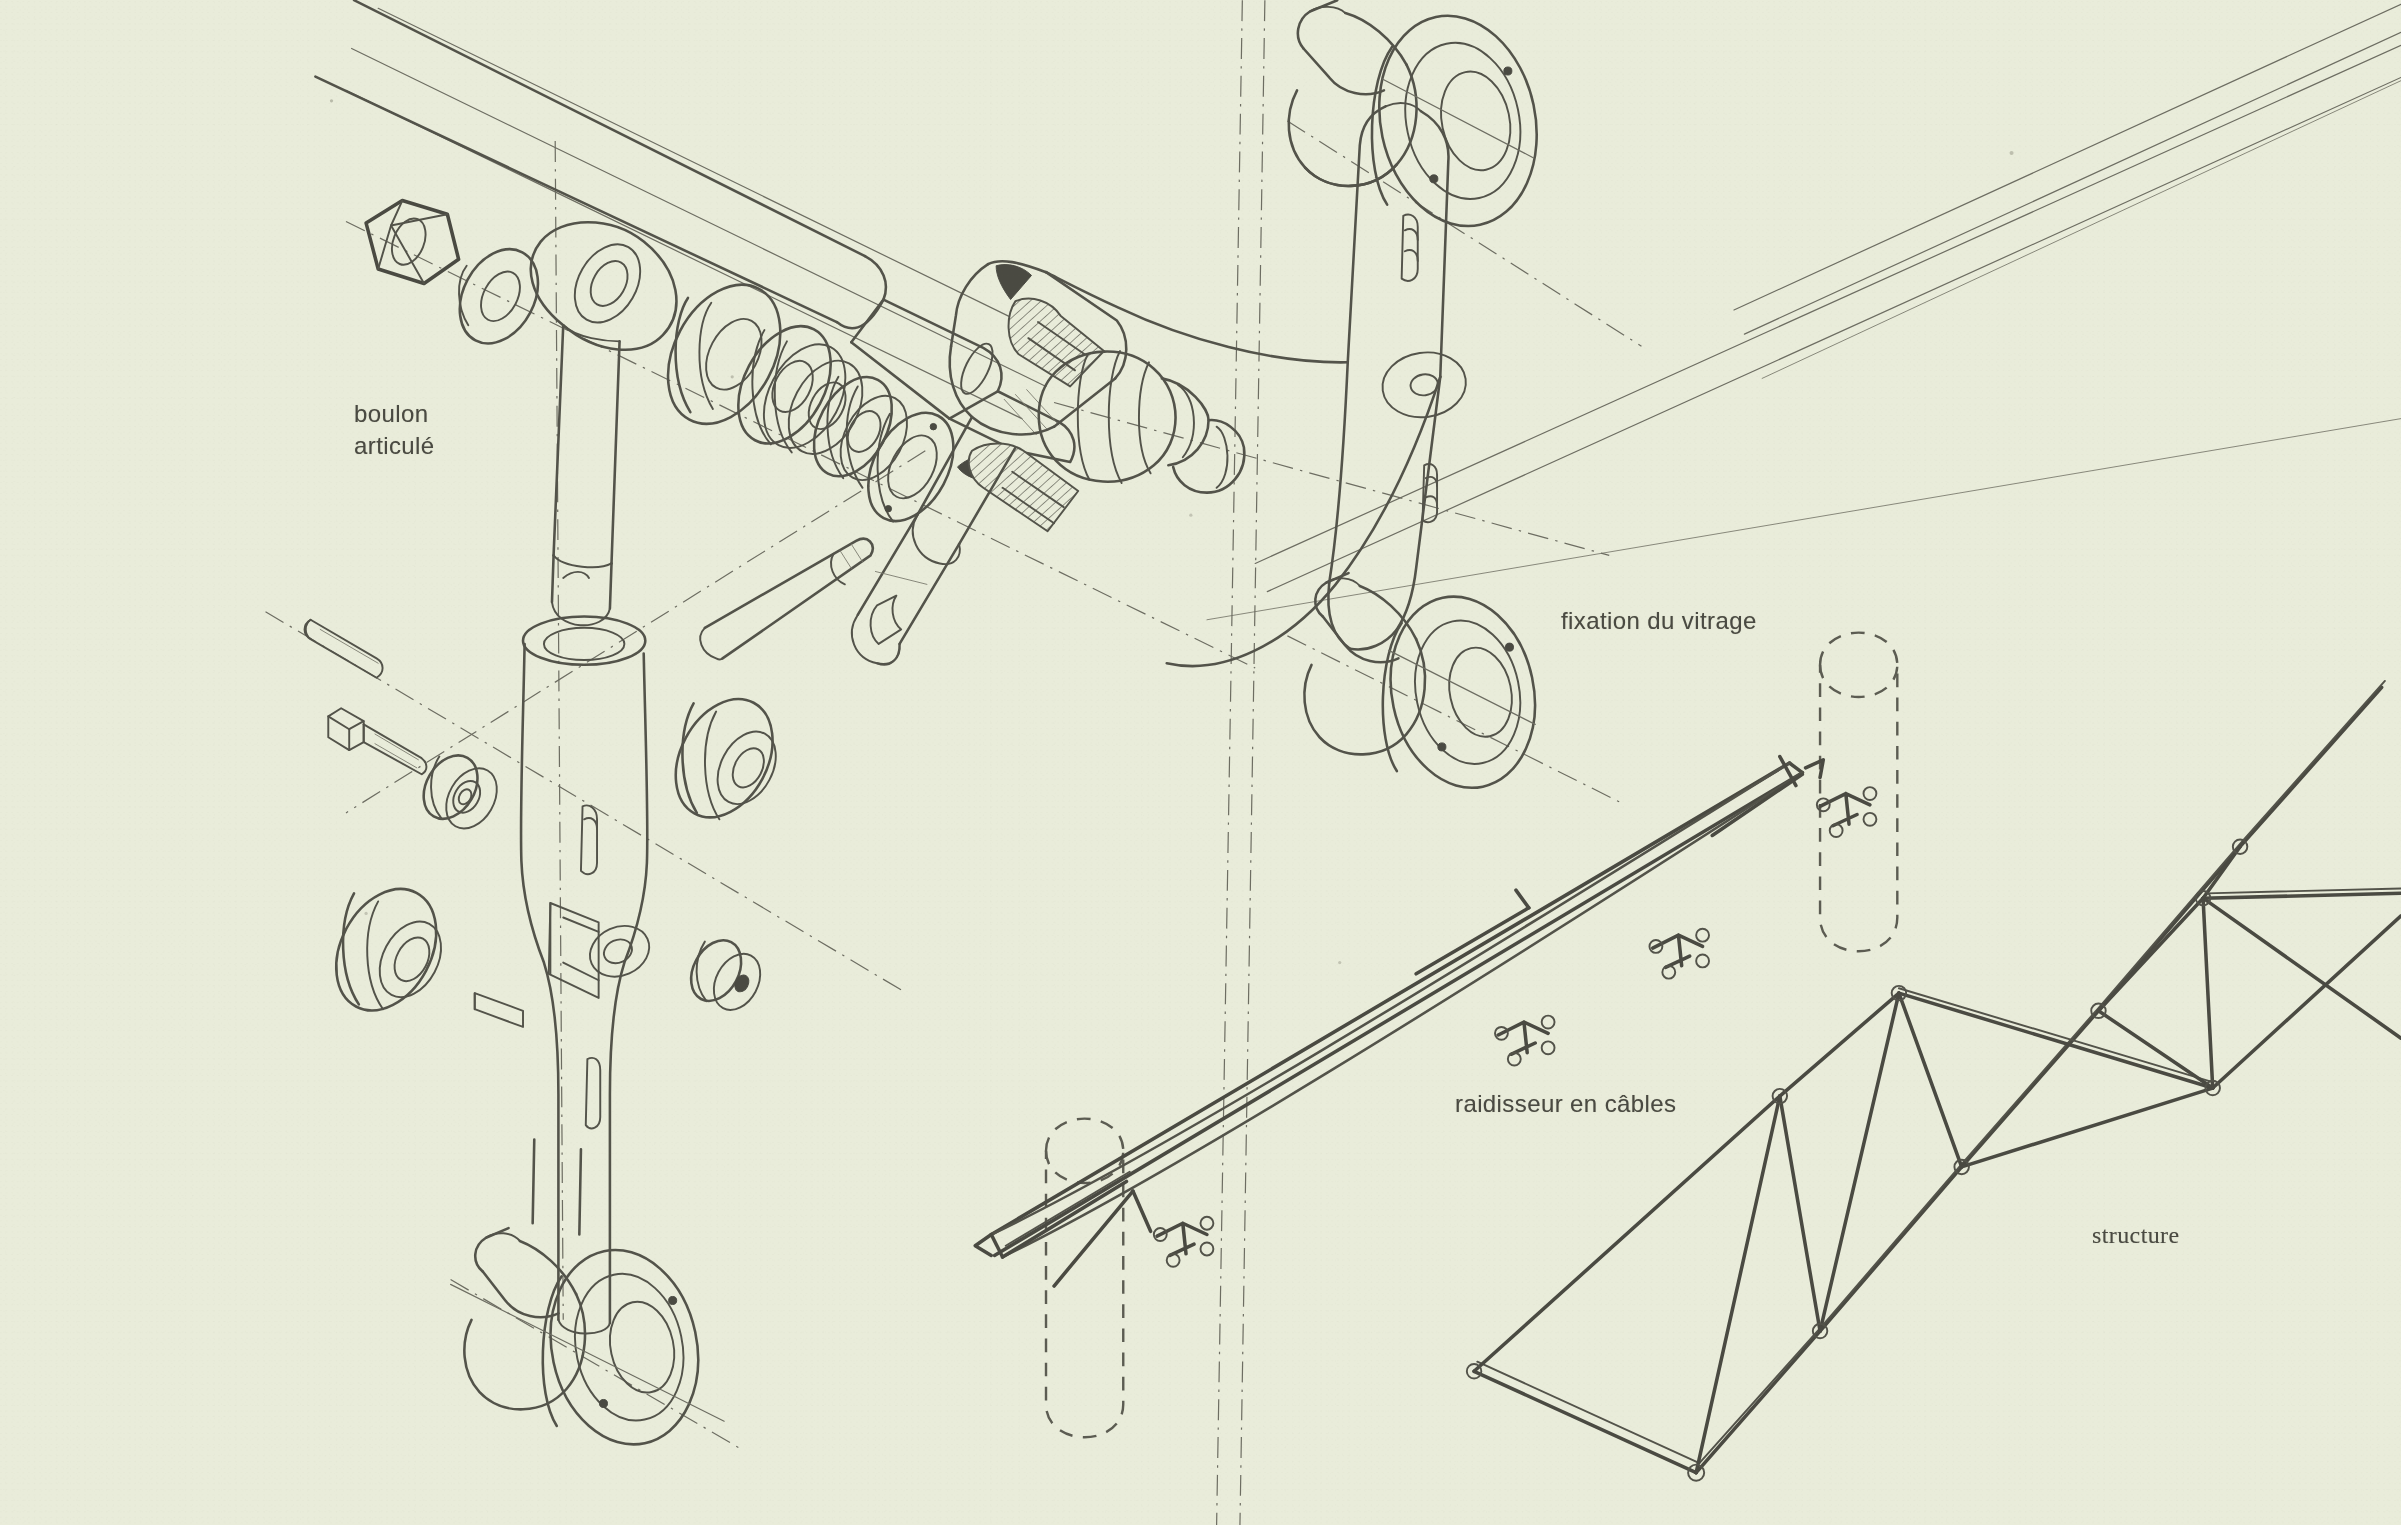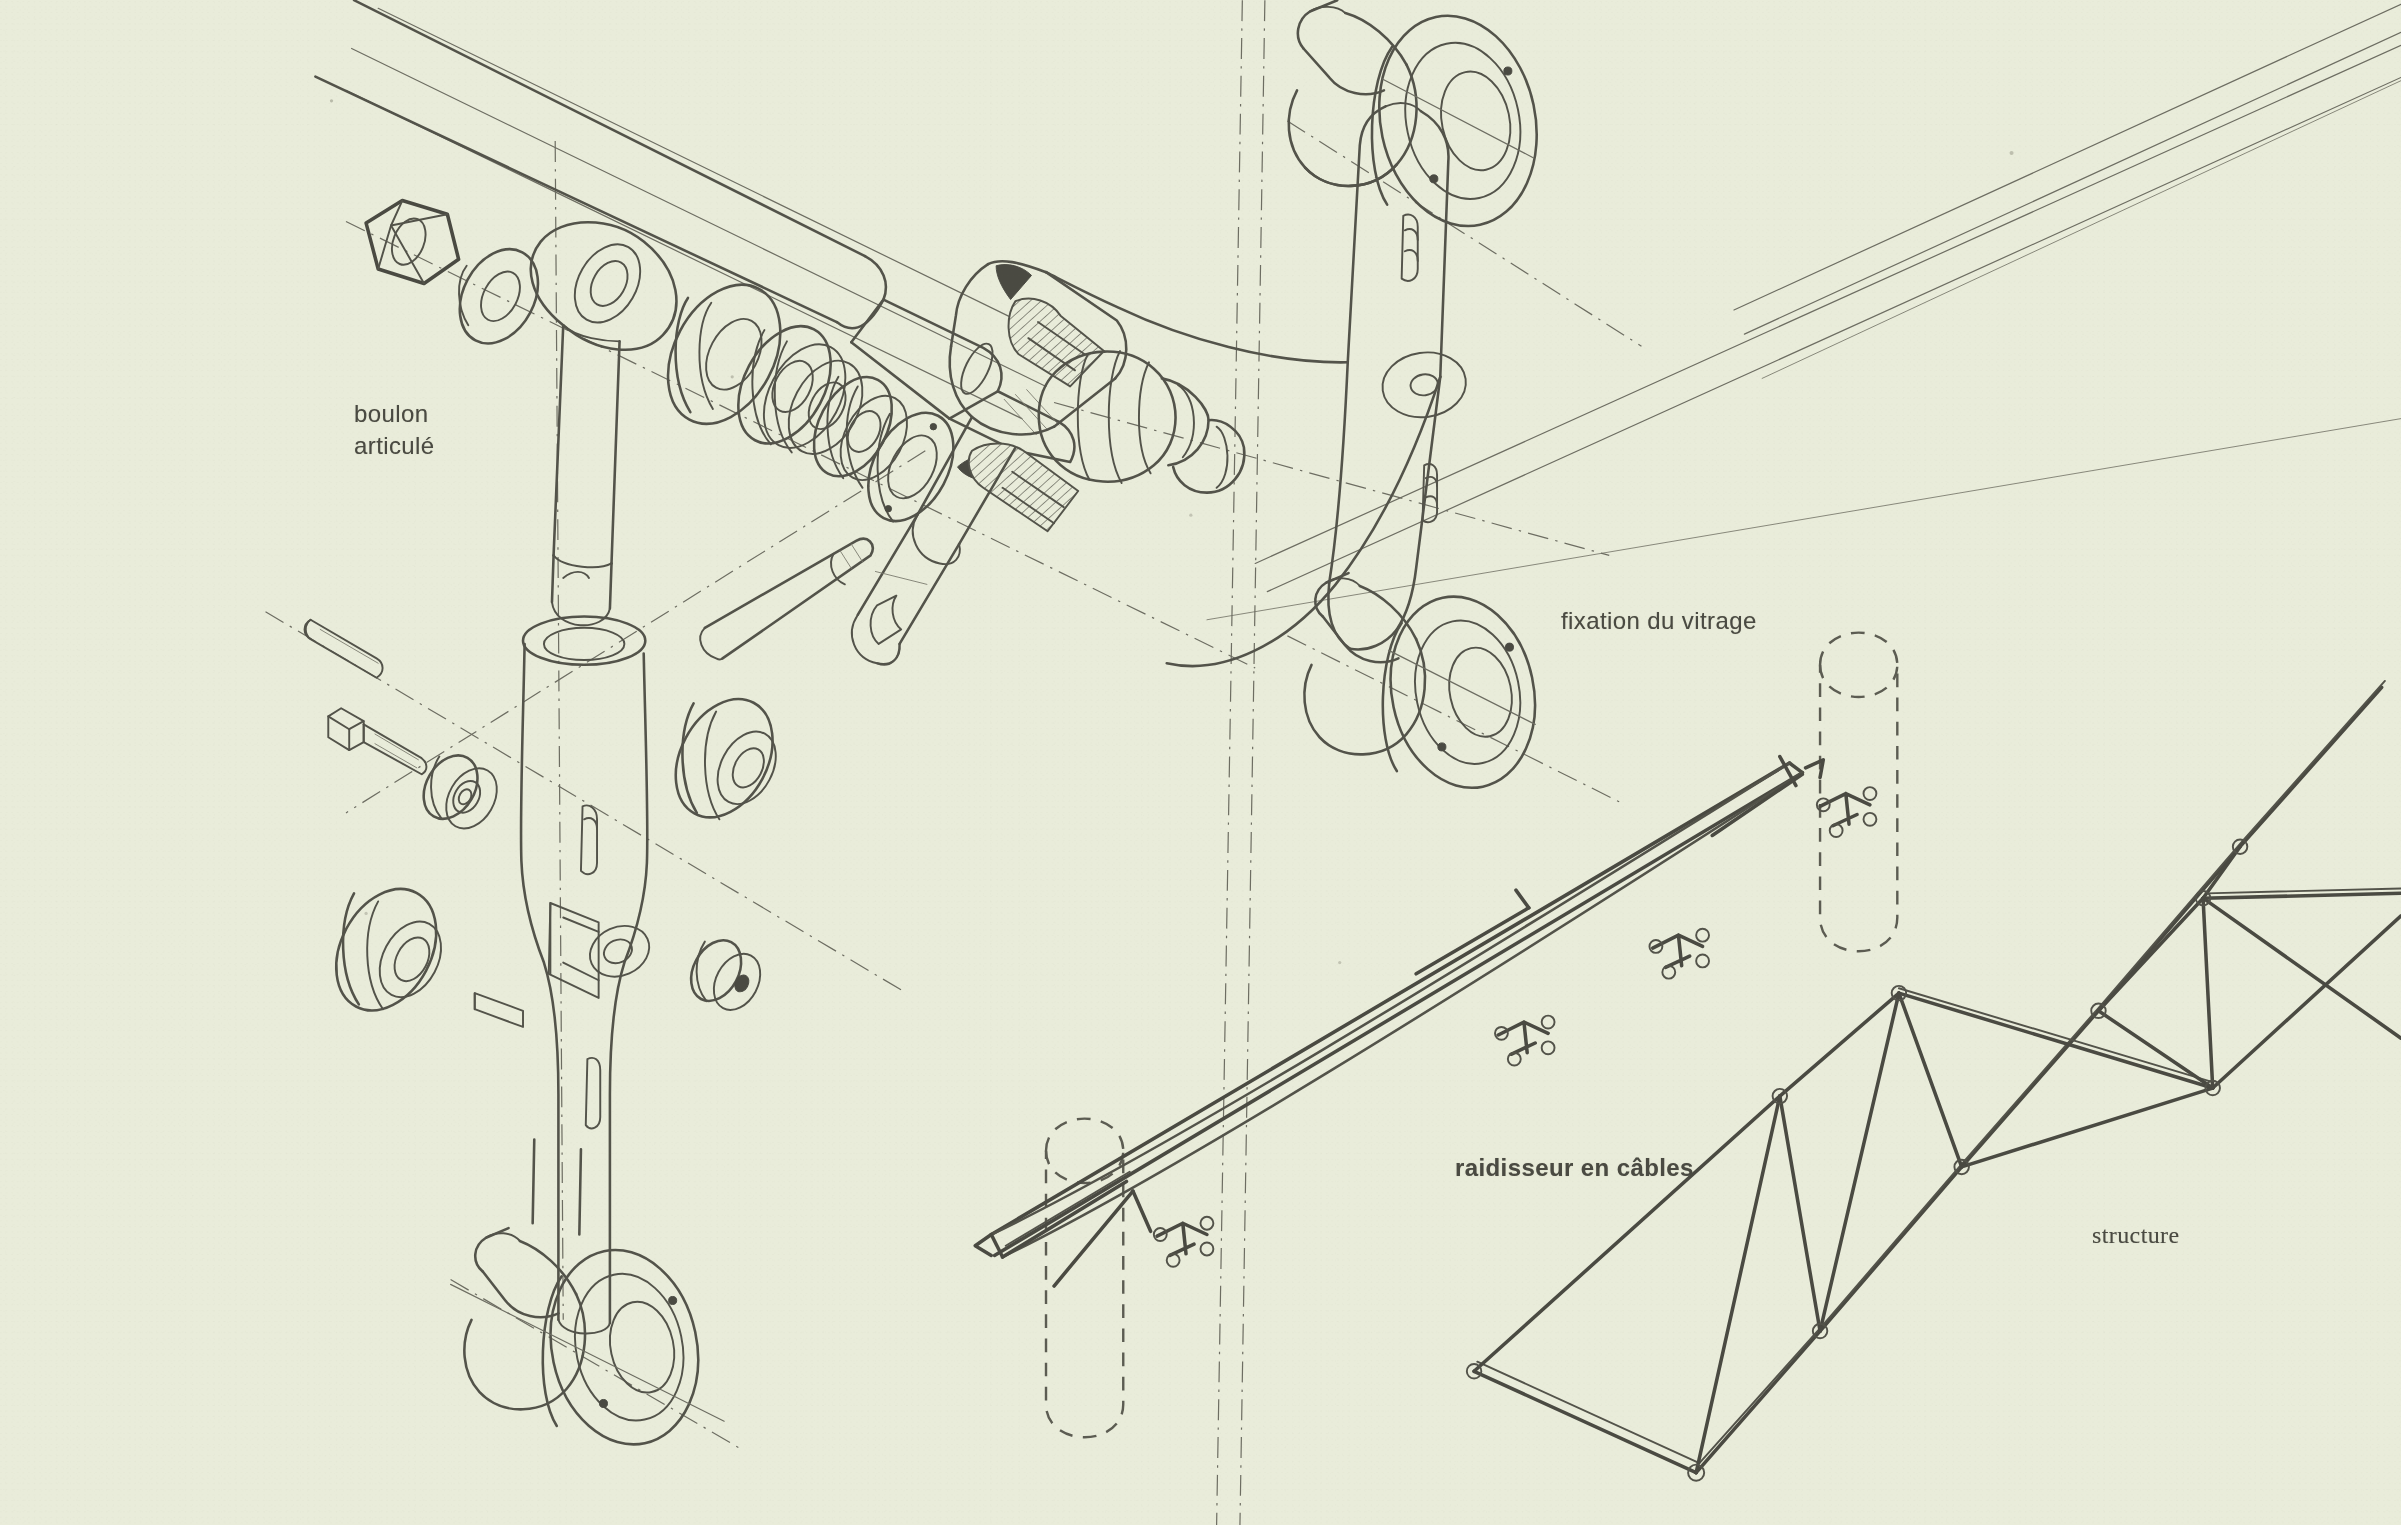--- a/index.html
+++ b/index.html
@@ -485,18 +485,18 @@
     </g>
   </svg>
 
   <div id="grain"></div>
 
   <div class="lbl" style="left:354px;top:398px;">boulon
 articulé</div>
 
   <div class="lbl" style="left:1561px;top:569px;margin-top:36px;">fixation du vitrage</div>
 
-  <div class="lbl" style="left:1455px;top:1152px;font-weight:bold;">raidisseur en câbles</div>
+  <div class="lbl" style="left:1455px;top:1088px;">raidisseur en câbles</div>
 
   <div class="lbl" style="left:2092px;top:1220px;font-family:Liberation Serif, serif;">structure</div>
 
 </div>
 
 
 </body></html>

